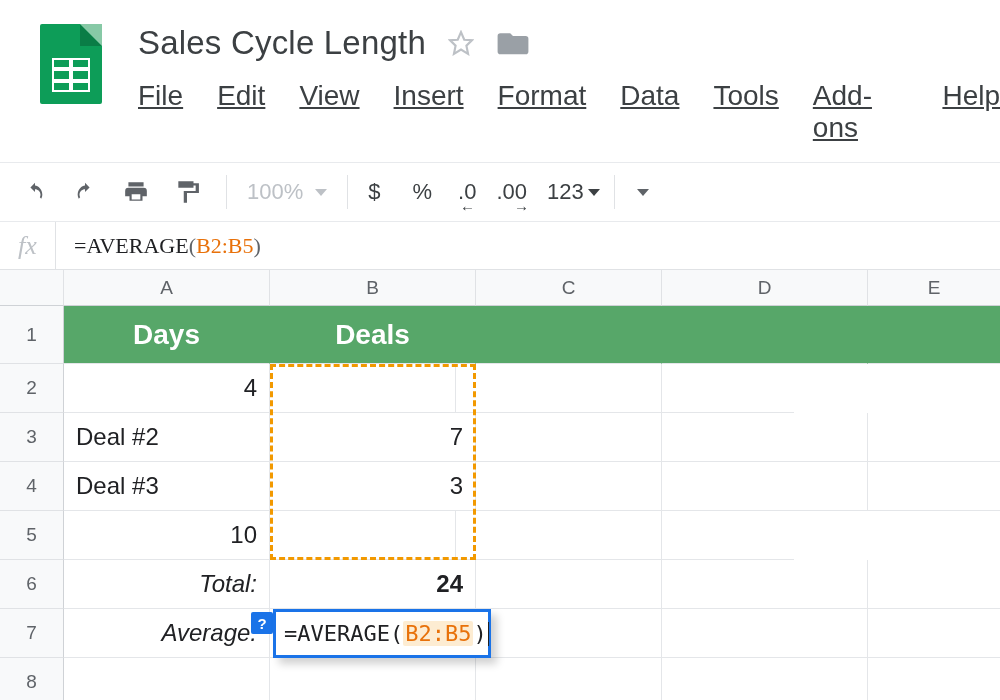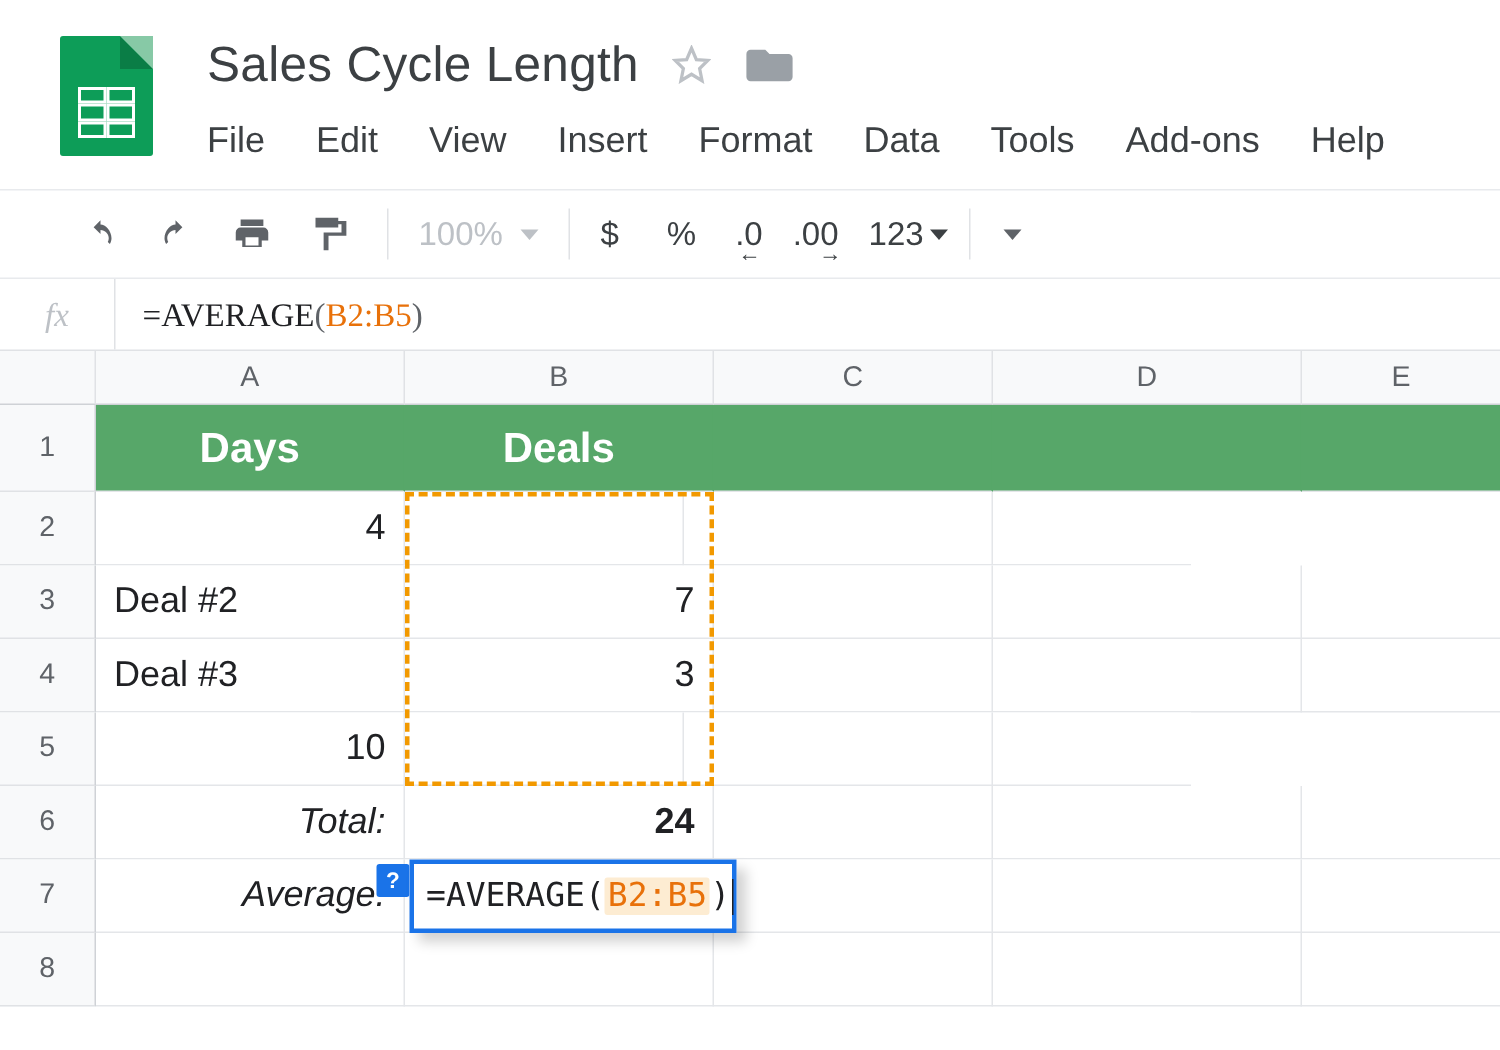--- a/index.html
+++ b/index.html
@@ -11,42 +11,42 @@
   .doc-icon { width:62px; height:80px; background:#0d9d58; border-radius:2px; position:relative; margin-right:36px; flex:none; }
   .doc-icon::before { content:""; position:absolute; top:0; right:0; width:22px; height:22px; background:#0a7d46; clip-path: polygon(0 0,100% 100%,0 100%); }
   .doc-icon::after { content:""; position:absolute; top:0; right:0; width:22px; height:22px; background:#87c9a6; clip-path: polygon(100% 0,100% 100%,0 0); }
   .doc-grid { position:absolute; left:12px; right:12px; top:34px; bottom:12px; display:grid; grid-template-columns:1fr 1fr; grid-template-rows:1fr 1fr 1fr; }
   .doc-grid div { border:2px solid #fff; }
   .titlewrap { display:flex; flex-direction:column; }
   .titlerow { display:flex; align-items:center; gap:22px; }
   .title { font-size:33px; letter-spacing:.2px; color:#3c4043; }
   .star, .folder { color:#9aa0a6; }
   .star svg, .folder svg { display:block; }
-  .menubar { display:flex; gap:34px; margin-top:18px; font-size:24px; color:#3c4043; }
+  .menubar { display:flex; gap:34px; margin-top:18px; font-size:28px; color:#3c4043;text-decoration:underline; }
   .menubar span { cursor:pointer; }
 
   
   .tb-sep { height:1px; background:#e8eaed; margin-top:18px; }
-  .toolbar { display:flex; align-items:center; height:58px; padding-left:42px; gap:0; font-size:22px; color:#5f6368; }
+  .toolbar { display:flex; align-items:center; height:58px; padding-left:10px; gap:0; font-size:22px; color:#5f6368; }
   .tb-btn { padding:0 12px; display:flex; align-items:center; height:100%; color:#5f6368; }
   .tb-div { width:1px; height:34px; background:#e0e2e5; margin:0 14px; }
   .zoom { color:#bdc1c6; display:flex; align-items:center; gap:12px; padding:0 6px; }
   .zoom .tri { color:#bdc1c6; }
   .tri { width:0;height:0;border-left:6px solid transparent;border-right:6px solid transparent;border-top:7px solid currentColor; display:inline-block; }
   .fontsel { display:flex; align-items:center; gap:18px; color:#3c4043; font-size:22px; padding:0 8px; }
   .fontsel .tri { color:#5f6368; }
   .numfmt { display:flex; align-items:center; gap:20px; font-size:22px; color:#3c4043; }
   .dec { position:relative; font-size:22px; }
   .dec .arrow { position:absolute; font-size:15px; bottom:-9px; }
   .fmt123 { display:flex; align-items:center; gap:4px; }
 
   
   .fx-sep { height:1px; background:#e8eaed; }
   .fxbar { display:flex; align-items:center; height:48px; border-bottom:1px solid #e0e2e5; }
-  .fx { width:77px; text-align:center; font-style:italic; font-family:"Times New Roman",serif; font-size:22px; color:#bdc1c6; border-right:1px solid #e0e2e5; height:100%; display:flex; align-items:center; justify-content:center;}
+  .fx { width:56px; text-align:center; font-style:italic; font-family:"Times New Roman",serif; font-size:26px; color:#bdc1c6; border-right:1px solid #e0e2e5; height:100%; display:flex; align-items:center; justify-content:center;}
   .fx-content { padding-left:18px; font-size:22px; font-family:Liberation Serif, serif; color:#202124; }
   .fx-content .tok-func { color:#202124; }
   .fx-content .tok-range { color:#e8710a; }
   .fx-content .tok-paren { color:#5f6368; }
 
   
   .grid { position:relative; }
   .colhdrs { display:flex; height:36px; }
   .corner { width:64px; border-right:1px solid #e0e2e5; border-bottom:1px solid #cfd2d6; background:#f8f9fa; }
   .colhdr { border-right:1px solid #e0e2e5; border-bottom:1px solid #cfd2d6; background:#f8f9fa; display:flex; align-items:center; justify-content:center; font-size:19px; color:#5f6368; }

